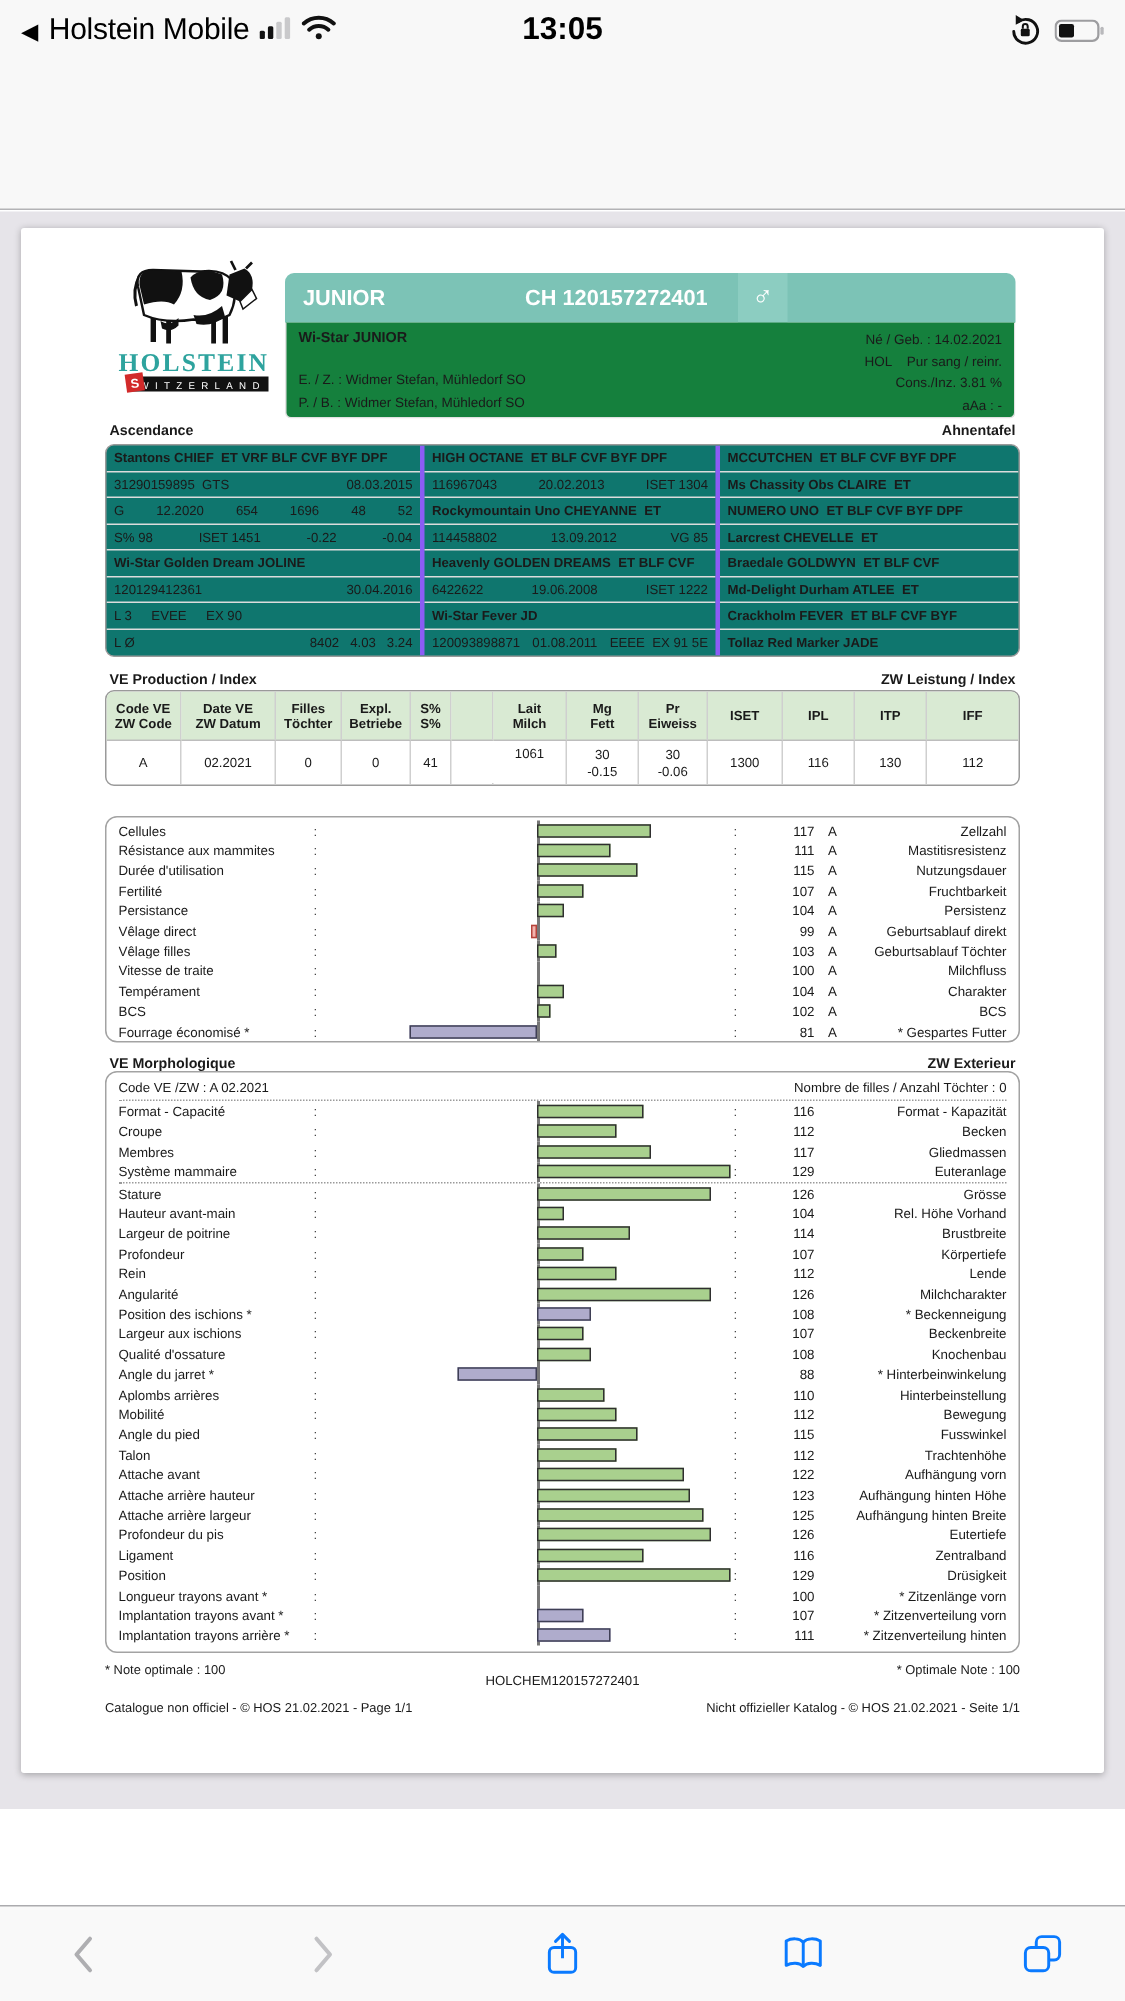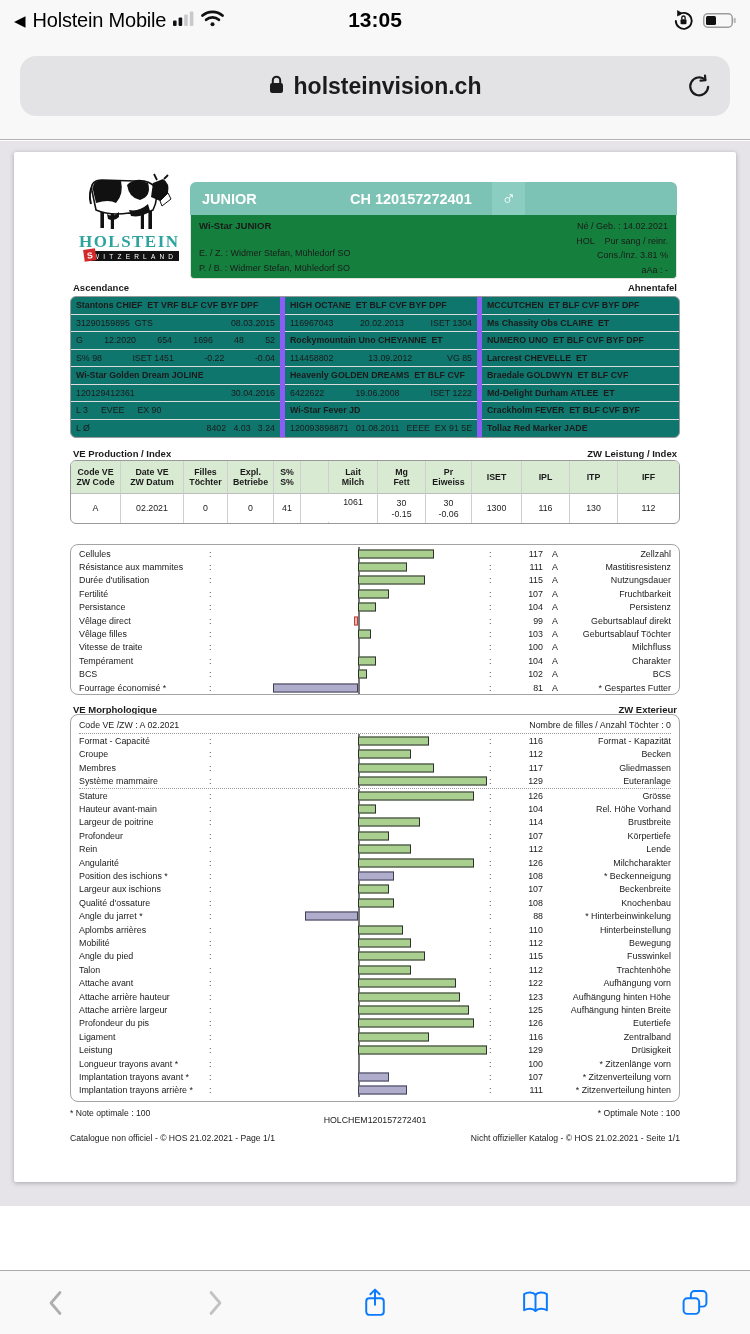--- a/index.html
+++ b/index.html
@@ -49,21 +49,21 @@
 
   
   .sec-head { position:absolute; left:56px; width:610px; display:flex; justify-content:space-between;
     font-weight:bold; font-size:9.5px; padding:0 3px; }
 
   
   .pedigree { position:absolute; left:56px; top:144px; width:610px; height:142px;
     border:1.5px solid #9a9a9a; border-radius:6px; display:grid; grid-template-columns:209px 197px 1fr;
     overflow:hidden; font-size:8.8px; background:#0f766e; }
   .ped-col { display:grid; grid-template-rows:repeat(8,1fr); }
-  .ped-col + .ped-col { border-left:5px solid #8b5cf6; }
+  .ped-col + .ped-col { border-left:3px solid #8b5cf6; }
   .ped-row { display:flex; align-items:center; padding:0 5px; border-bottom:1px solid #dcdcdc;
     white-space:pre; overflow:hidden; }
   .ped-col .ped-row:last-child { border-bottom:none; }
   .ped-name { font-weight:bold; }
   .lay-between { justify-content:space-between; }
   .lay-left { gap:13px; }
 
   
   .prod { position:absolute; left:56px; top:308px; width:610px; height:64px;
     border:1.5px solid #9a9a9a; border-radius:6px; overflow:hidden; background:#fff; }
@@ -148,37 +148,20 @@
             </svg>
         </span>
         <span>
           <svg width="33" height="15" viewBox="0 0 33 15">
               <rect x="0.75" y="0.75" width="28.5" height="13.5" rx="4" fill="none" stroke="#9d9da0" stroke-width="1.5"></rect>
               <rect x="3" y="3" width="10" height="9" rx="1.5" fill="#111"></rect>
               <rect x="30.6" y="4.8" width="2.2" height="5.4" rx="1.1" fill="#b9b9bc"></rect>
             </svg>
         </span>
       </div>
-    </div>
-    <div class="urlbar">
-      <div class="url-center">
-        <span>
-          <svg width="15" height="19" viewBox="0 0 15 19">
-              <rect x="1" y="8" width="13" height="10" rx="2.2" fill="#1b1b1d"></rect>
-              <path d="M3.8 8.5 V5.4 a3.7 3.7 0 0 1 7.4 0 V8.5" fill="none" stroke="#1b1b1d" stroke-width="2"></path>
-            </svg>
-        </span>
-        <span class="url-text">holsteinvision.ch</span>
-      </div>
-      <button class="reload-btn">
-        <svg width="25" height="27" viewBox="0 0 24 26">
-            <path d="M20.3 13.4 a8.6 8.6 0 1 1-2.8-6.9" fill="none" stroke="#1b1b1d" stroke-width="2.1" stroke-linecap="round"></path>
-            <polyline points="17.3,2.4 17.7,7 13,7.3" fill="none" stroke="#1b1b1d" stroke-width="2.1" stroke-linecap="round" stroke-linejoin="round"></polyline>
-          </svg>
-      </button>
     </div>
   </div>
 
   <div class="content">
     <div class="page">
 
       <div class="logo">
         <svg width="106" height="96" viewBox="0 0 106 96">
           <g transform="translate(103,0) scale(-1,1)">
             <path d="M86 14 q5 9 2 20" stroke="#111" stroke-width="2" fill="none"></path>
@@ -746,21 +729,21 @@
               <span class="t-colon">:</span>
               <div class="t-chart">
                 <div class="t-bar green" style="width: 71px; left: 139px;"></div>
               </div>
               <span class="t-colon">:</span>
               <span class="t-val">116</span>
               <span class="t-grade"></span>
               <span class="t-de">Zentralband</span>
             </div>
             <div class="trait-row" style="height: 13.4px;">
-              <span class="t-label">Leistung</span>
+              <span class="t-label">Position</span>
               <span class="t-colon">:</span>
               <div class="t-chart">
                 <div class="t-bar green" style="width: 129px; left: 139px;"></div>
               </div>
               <span class="t-colon">:</span>
               <span class="t-val">129</span>
               <span class="t-grade"></span>
               <span class="t-de">Drüsigkeit</span>
             </div>
             <div class="trait-row" style="height: 13.4px;">

